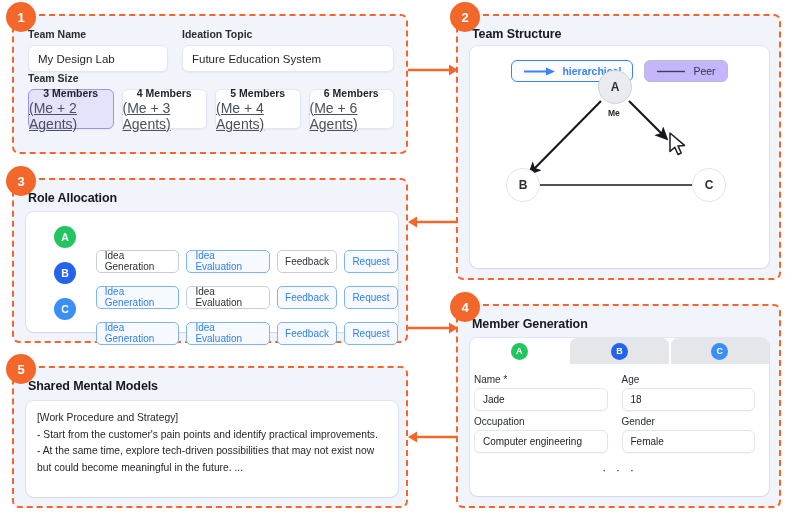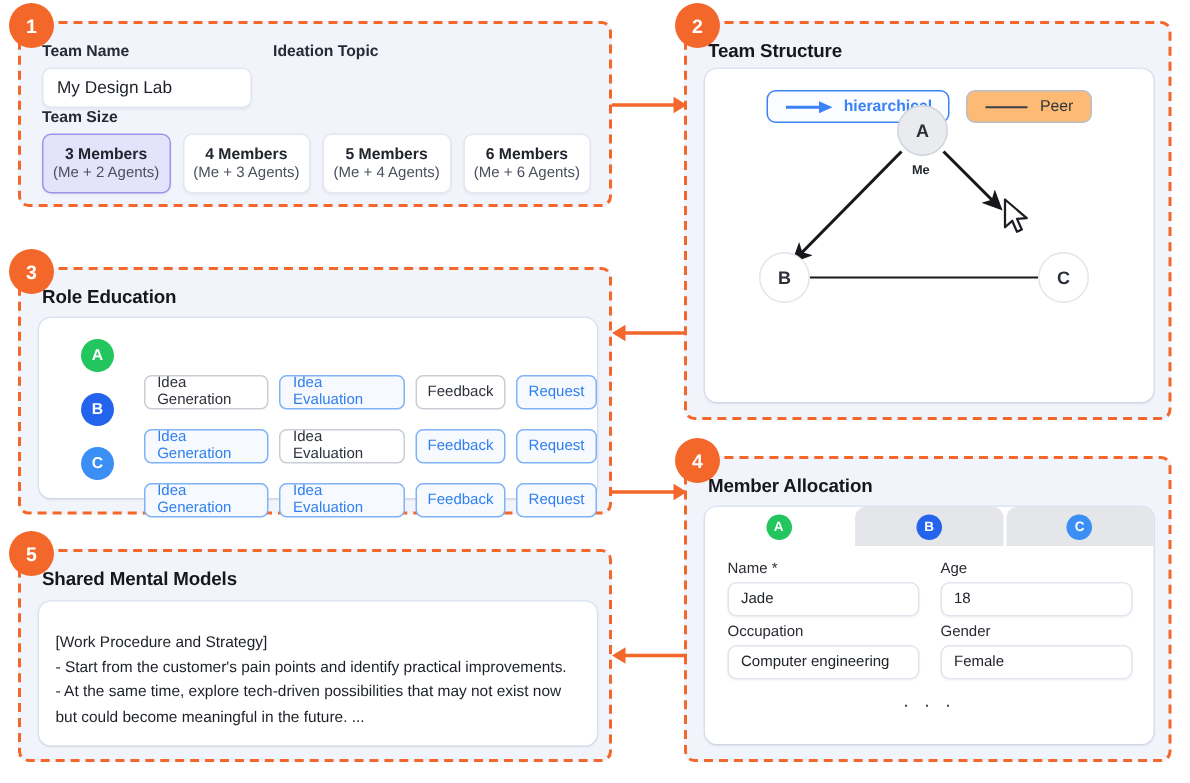--- a/index.html
+++ b/index.html
@@ -38,21 +38,21 @@
   }
 
   
   .card {
     background: #ffffff;
     border-radius: 8px;
     box-shadow: 0 1px 2px rgba(20,28,48,0.07), 0 0 0 1px rgba(220,226,240,0.85);
   }
 
   
-  #panel1 { left: 12px; top: 14px; width: 396px; height: 124px; }
+  #panel1 { left: 12px; top: 14px; width: 396px; height: 140px; }
   .p1-row { position: absolute; }
   .field-label {
     font-size: 10.5px; font-weight: bold; color: #272b33;
     margin-bottom: 5px; display: block;
   }
   .text-input {
     background: #fff;
     border: 1px solid #e2e6ef;
     border-radius: 6px;
     height: 27px;
@@ -71,33 +71,33 @@
     border: 1px solid #e3e7ef;
     display: flex; flex-direction: column;
     align-items: center; justify-content: center;
     box-shadow: 0 1px 1.5px rgba(20,28,48,0.05);
   }
   .size-btn.selected {
     background: #e4e3fb;
     border: 1.5px solid #9a95ea;
   }
   .size-btn .l1 { font-size: 10.5px; font-weight: bold; color: #20242c; }
-  .size-btn .l2 { font-size: 10px; color: #4a505c; margin-top: 1px; }
+  .size-btn .l2 { font-size: 14px; color: #4a505c; margin-top: 1px; text-decoration: underline; }
 
   
   #panel2 { left: 456px; top: 14px; width: 325px; height: 266px; }
   #graph-card { position: absolute; left: 12px; top: 30px; width: 299px; height: 222px; }
   .legend { position: absolute; top: 14px; left: 0; width: 100%;
             display: flex; justify-content: center; gap: 11px; }
   .legend-chip {
     display: flex; align-items: center; gap: 7px;
     height: 22px; padding: 0 11px;
     border-radius: 6px;
     font-size: 10.5px;
-    background: #fdba74;
+    background: #c4b5fd;
   }
   .legend-chip.hier { border: 1.4px solid #3b82f6; color: #3b82f6; font-weight: bold; background:#fafcff;}
   .legend-chip.peer { border: 1.2px solid #b9bec9; color: #32363d; }
   .node {
     position: absolute;
     width: 34px; height: 34px; border-radius: 50%;
     display: flex; align-items: center; justify-content: center;
     font-size: 12px; font-weight: bold; color: #2b3038;
   }
   .node.filled { background: #e9ebef; border: 1.6px solid #cfd4dc; }
@@ -131,54 +131,55 @@
   #member-card { position: absolute; left: 12px; top: 32px; width: 299px; height: 158px;
                  background: #fff; border-radius: 8px;
                  box-shadow: 0 1px 2px rgba(20,28,48,0.07), 0 0 0 1px rgba(220,226,240,0.85);
                  overflow: hidden; }
   .tabs { display: flex; height: 26px; }
   .tab { flex: 1; display: flex; align-items: center; justify-content: center;
          background: #e4e6ea; border-radius: 7px 7px 0 0; margin-right: 2px; }
   .tab:last-child { margin-right: 0; }
   .tab.active { background: #ffffff; }
   .tab .avatar { width: 17px; height: 17px; font-size: 9px; }
-  .form-grid { display: grid; grid-template-columns: 1fr 1fr; gap: 5px 14px; padding: 10px 14px 0 15px; }
+  .form-grid { display: grid; grid-template-columns: 1fr 1fr; gap: 5px 14px; padding: 10px 14px 0 4px; }
   .form-cell .flabel { font-size: 10px; color: #272b33; margin-bottom: 3px; display:block; }
   .form-cell .finput {
     height: 23px; border: 1px solid #e1e5ee; border-radius: 6px;
     display: flex; align-items: center; padding: 0 8px;
     font-size: 10px; color: #20242b; background: #fff;
     box-shadow: 0 1px 1.5px rgba(20,28,48,0.04);
   }
   .ellipsis { text-align: center; font-size: 13px; color: #333; letter-spacing: 3px; margin-top: 9px; }
 
   
   #panel5 { left: 12px; top: 366px; width: 396px; height: 142px; }
   #smm-card { position: absolute; left: 12px; top: 33px; width: 372px; height: 96px;
-              padding: 20px 11px; }
+              padding: 9px 11px; }
   .smm-text { font-size: 10.3px; line-height: 1.62; color: #1d2127; white-space: pre-line; }
 
   
   .conn { position: absolute; z-index: 15; }
 </style>
 </head>
 <body>
 
 <div id="root">
 
   <div class="badge" style="left:6px; top:2px;">1</div>
   <div class="panel" id="panel1">
 
     <div class="p1-row" style="left:14px; top:12px; width:140px;">
       <span class="field-label">Team Name</span>
       <div class="text-input">My Design Lab</div>
     </div>
 
     <div class="p1-row" style="left:168px; top:12px; width:212px;">
       <span class="field-label">Ideation Topic</span>
+      <div class="text-input">Future Education System</div>
     </div>
 
     <div class="p1-row" style="left:14px; top:56px; width:366px;">
       <span class="field-label">Team Size</span>
       <div class="size-row" id="size-row">
           <div class="size-btn selected">
             <div class="l1">3 Members</div>
             <div class="l2">(Me + 2 Agents)</div>
           </div>
           <div class="size-btn">
@@ -247,21 +248,21 @@
       </div>
 
       <svg width="22" height="26" style="position:absolute; left:198px; top:86px;">
         <path d="M2,1 L2,19.5 L6.8,15.2 L10,22.5 L13.2,21 L10,13.9 L16.5,13.4 Z" fill="#ffffff" stroke="#1b1d22" stroke-width="1.5" stroke-linejoin="round"></path>
       </svg>
     </div>
   </div>
 
   <div class="badge" style="left:6px; top:166px;">3</div>
   <div class="panel" id="panel3">
-    <div class="panel-title" style="position:absolute; left:14px; top:11px;">Role Education</div>
+    <div class="panel-title" style="position:absolute; left:14px; top:11px;">Role Allocation</div>
     <div class="card" id="roles-card">
       <div id="role-rows" style="padding:12px 0 0 28px;">
           <div class="role-row" style="margin-bottom: 10px;">
             <div class="avatar" style="background: rgb(34, 197, 94);">A</div>
             <div style="width: 6px;"></div>
             <div class="role-chip off" style="width: 86px;">Idea Generation</div>
             <div class="role-chip on" style="width: 86px;">Idea Evaluation</div>
             <div class="role-chip off" style="width: 60px;">Feedback</div>
             <div class="role-chip on" style="width: 54px;">Request</div>
           </div>
@@ -280,21 +281,21 @@
             <div class="role-chip on" style="width: 86px;">Idea Evaluation</div>
             <div class="role-chip on" style="width: 60px;">Feedback</div>
             <div class="role-chip on" style="width: 54px;">Request</div>
           </div>
         </div>
     </div>
   </div>
 
   <div class="badge" style="left:450px; top:292px;">4</div>
   <div class="panel" id="panel4">
-    <div class="panel-title" style="position:absolute; left:14px; top:11px;">Member Allocation</div>
+    <div class="panel-title" style="position:absolute; left:14px; top:11px;">Member Generation</div>
     <div id="member-card">
       <div class="tabs" id="member-tabs">
           <div class="tab active">
             <div class="avatar" style="background: rgb(34, 197, 94);">A</div>
           </div>
           <div class="tab">
             <div class="avatar" style="background: rgb(36, 99, 235);">B</div>
           </div>
           <div class="tab">
             <div class="avatar" style="background: rgb(59, 142, 244);">C</div>

